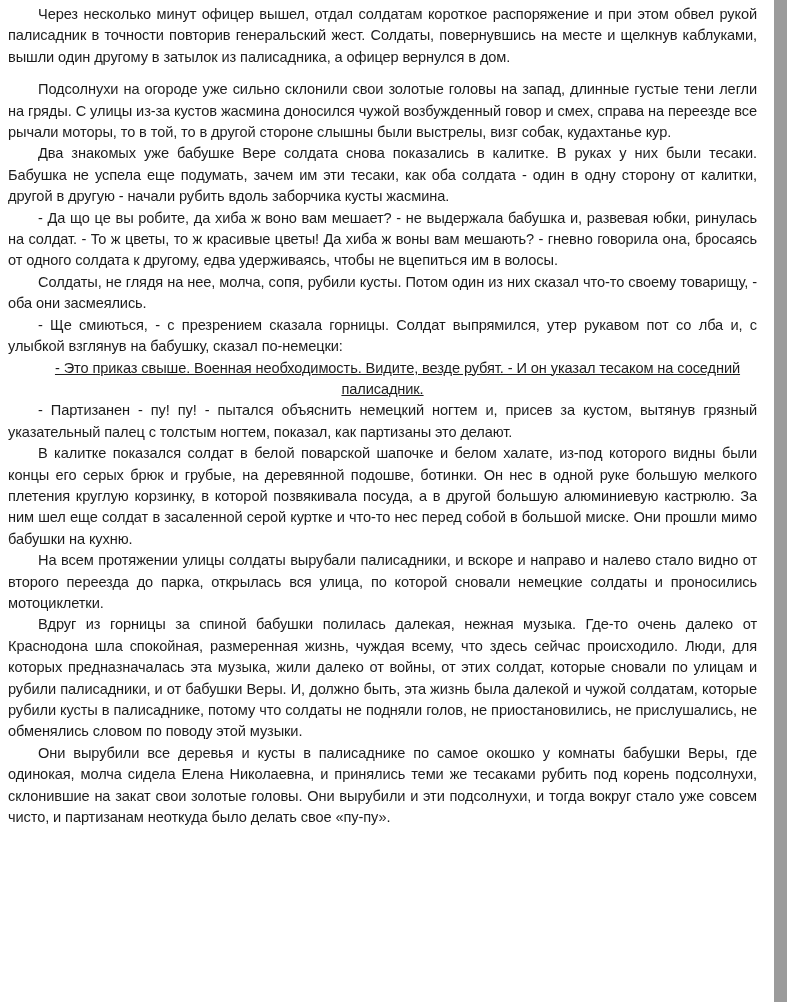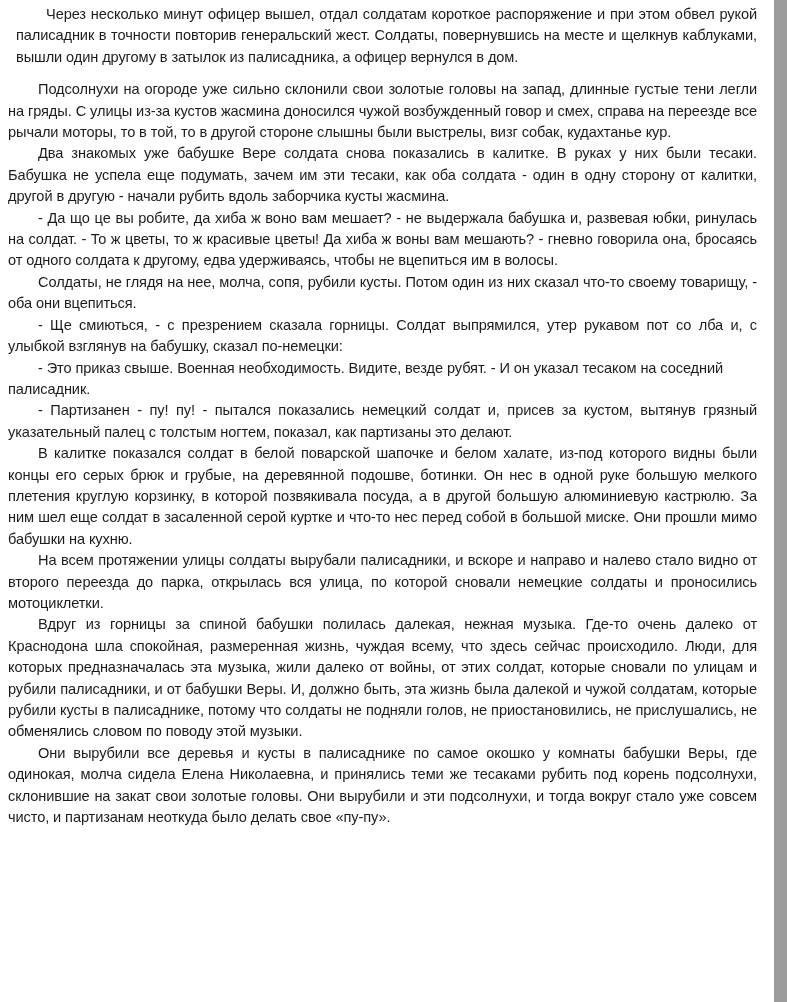--- a/index.html
+++ b/index.html
@@ -25,45 +25,45 @@
     letter-spacing: -0.1px;
   }
   .text-column p {
     margin: 0;
     padding: 0;
     text-indent: 30px;
     text-align: justify;
   }
   .text-column p.after-gap {
     margin-bottom: 11px;
-    margin-left: 8px;
   }
   .text-column p.ragged {
-    text-align: left;
+    text-align: center;
+    text-decoration: underline;
   }
   .viewer-gutter {
     position: absolute;
     top: 0;
     right: 0;
     width: 13px;
     height: 1002px;
     background: #9b9b9b;
   }
 </style>
 </head>
 <body style="background: rgb(255, 255, 255);">
 
 <div class="text-column" style="color: rgb(28, 28, 28);">
   <p class="after-gap">Через несколько минут офицер вышел, отдал солдатам короткое распоряжение и при этом обвел рукой палисадник в точности повторив генеральский жест. Солдаты, повернувшись на месте и щелкнув каблуками, вышли один другому в затылок из палисадника, а офицер вернулся в дом.</p>
   <p>Подсолнухи на огороде уже сильно склонили свои золотые головы на запад, длинные густые тени легли на гряды. С улицы из-за кустов жасмина доносился чужой возбужденный говор и смех, справа на переезде все рычали моторы, то в той, то в другой стороне слышны были выстрелы, визг собак, кудахтанье кур.</p>
   <p>Два знакомых уже бабушке Вере солдата снова показались в калитке. В руках у них были тесаки. Бабушка не успела еще подумать, зачем им эти тесаки, как оба солдата - один в одну сторону от калитки, другой в другую - начали рубить вдоль заборчика кусты жасмина.</p>
   <p>- Да що це вы робите, да хиба ж воно вам мешает? - не выдержала бабушка и, развевая юбки, ринулась на солдат. - То ж цветы, то ж красивые цветы! Да хиба ж воны вам мешають? - гневно говорила она, бросаясь от одного солдата к другому, едва удерживаясь, чтобы не вцепиться им в волосы.</p>
-  <p>Солдаты, не глядя на нее, молча, сопя, рубили кусты. Потом один из них сказал что-то своему товарищу, - оба они вцепиться.</p>
+  <p>Солдаты, не глядя на нее, молча, сопя, рубили кусты. Потом один из них сказал что-то своему товарищу, - оба они засмеялись.</p>
   <p>- Ще смиються, - с презрением сказала горницы. Солдат выпрямился, утер рукавом пот со лба и, с улыбкой взглянув на бабушку, сказал по-немецки:</p>
   <p class="ragged">- Это приказ свыше. Военная необходимость. Видите, везде рубят. - И он указал тесаком на соседний палисадник.</p>
-  <p>- Партизанен - пу! пу! - пытался показались немецкий солдат и, присев за кустом, вытянув грязный указательный палец с толстым ногтем, показал, как партизаны это делают.</p>
+  <p>- Партизанен - пу! пу! - пытался объяснить немецкий ногтем и, присев за кустом, вытянув грязный указательный палец с толстым ногтем, показал, как партизаны это делают.</p>
   <p>В калитке показался солдат в белой поварской шапочке и белом халате, из-под которого видны были концы его серых брюк и грубые, на деревянной подошве, ботинки. Он нес в одной руке большую мелкого плетения круглую корзинку, в которой позвякивала посуда, а в другой большую алюминиевую кастрюлю. За ним шел еще солдат в засаленной серой куртке и что-то нес перед собой в большой миске. Они прошли мимо бабушки на кухню.</p>
   <p>На всем протяжении улицы солдаты вырубали палисадники, и вскоре и направо и налево стало видно от второго переезда до парка, открылась вся улица, по которой сновали немецкие солдаты и проносились мотоциклетки.</p>
   <p>Вдруг из горницы за спиной бабушки полилась далекая, нежная музыка. Где-то очень далеко от Краснодона шла спокойная, размеренная жизнь, чуждая всему, что здесь сейчас происходило. Люди, для которых предназначалась эта музыка, жили далеко от войны, от этих солдат, которые сновали по улицам и рубили палисадники, и от бабушки Веры. И, должно быть, эта жизнь была далекой и чужой солдатам, которые рубили кусты в палисаднике, потому что солдаты не подняли голов, не приостановились, не прислушались, не обменялись словом по поводу этой музыки.</p>
   <p>Они вырубили все деревья и кусты в палисаднике по самое окошко у комнаты бабушки Веры, где одинокая, молча сидела Елена Николаевна, и принялись теми же тесаками рубить под корень подсолнухи, склонившие на закат свои золотые головы. Они вырубили и эти подсолнухи, и тогда вокруг стало уже совсем чисто, и партизанам неоткуда было делать свое «пу-пу».</p>
 </div>
 
 <div class="viewer-gutter" style="background: rgb(155, 155, 155);"></div>
 
 </body></html>

